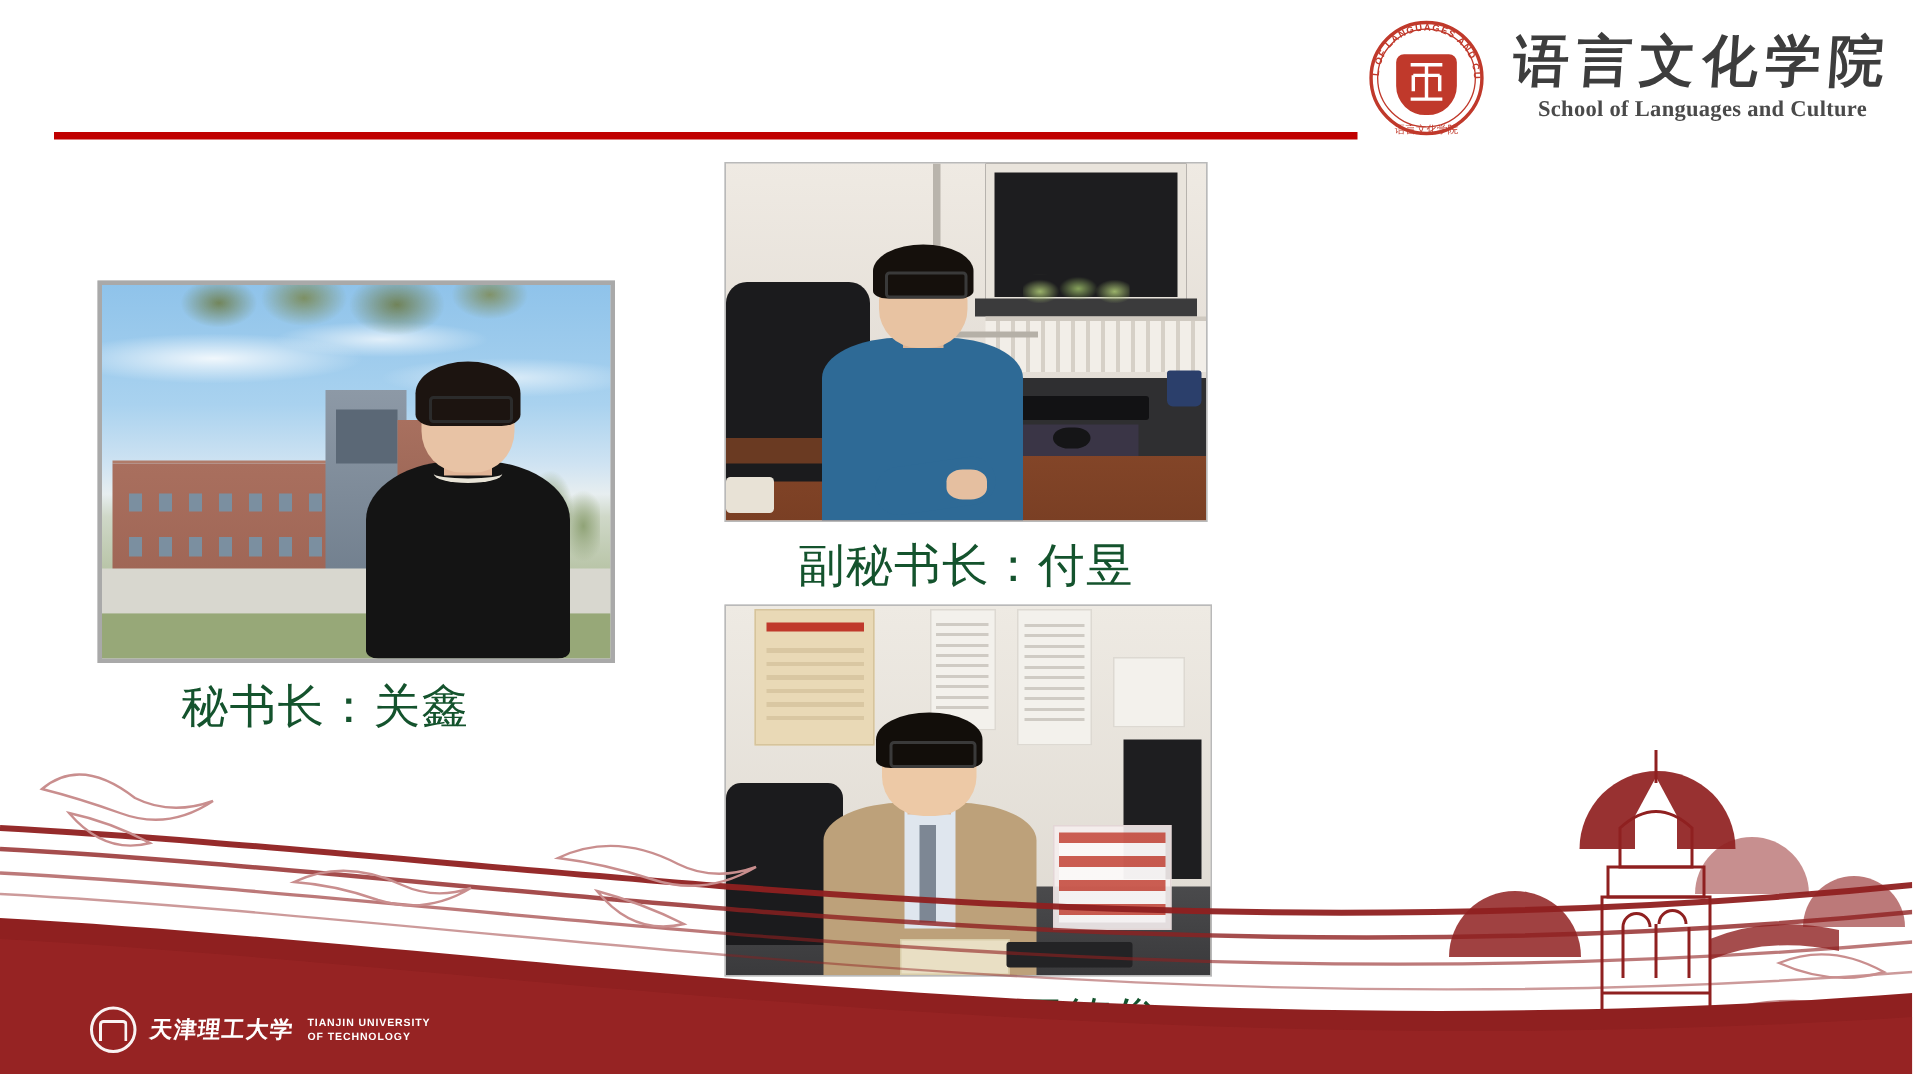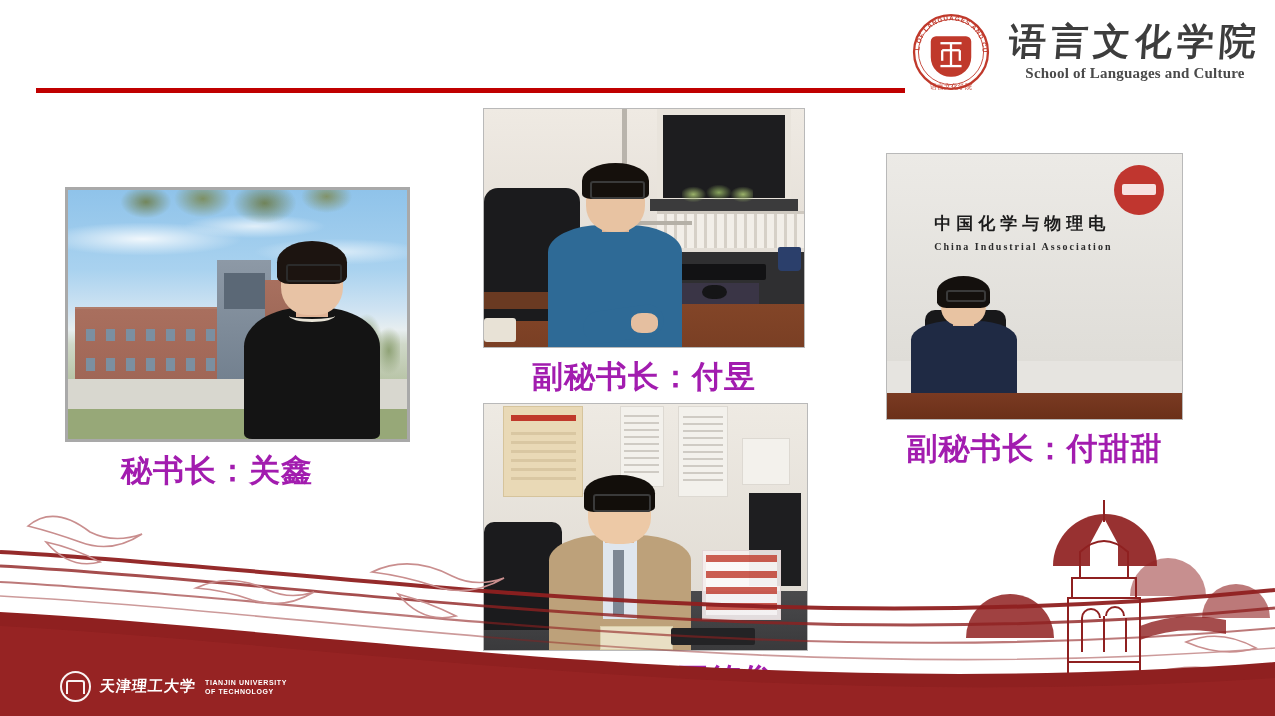--- a/index.html
+++ b/index.html
@@ -36,21 +36,21 @@
 
   
   .card{position:absolute;}
   .photo{
     position:relative;overflow:hidden;background:#cfcfcf;
   }
   .photo.framed{border:3px solid #a9a9a9;box-sizing:border-box;}
   .photo.plain{border:1px solid #b9b9b9;box-sizing:border-box;}
   .caption{
     font-family:"Liberation Serif",serif;
-    font-size:31px;font-weight:700;color:#a21caf;
+    font-size:31px;font-weight:400;color:#14532d;
     letter-spacing:1px;white-space:nowrap;text-align:center;
     margin-top:8px;
   }
 
   
   .p1{position:absolute;inset:0;
     background:
       linear-gradient(#8fc3ea 0%, #a9d2ef 32%, #cfe3f2 48%, #e7eef0 56%, #cfd8c8 62%, #b9c5a8 76%, #c9cfc2 100%);
   }
   .p1 .clouds{position:absolute;left:0;top:6%;width:100%;height:34%;
@@ -355,40 +355,20 @@
           <div class="d-glass"></div>
         </div>
         <div class="drawers"></div>
         <div class="book"></div>
         <div class="tools"></div>
       </div>
     </div>
     <div class="caption">副秘书长：王德俊</div>
   </div>
 
-  <div class="card" style="left:886px;top:153px;width:297px;">
-    <div class="photo plain" style="width:297px;height:267px;">
-      <div class="p3">
-        <div class="wall"></div>
-        <div class="logo"></div>
-        <div class="wall-cn">中国化学与物理电</div>
-        <div class="wall-en">China  Industrial  Association</div>
-        <div class="person">
-          <div class="c-chair"></div>
-          <div class="c-body"></div>
-          <div class="c-neck"></div>
-          <div class="c-head"></div>
-          <div class="c-hair"></div>
-          <div class="c-glass"></div>
-        </div>
-        <div class="table"></div>
-      </div>
-    </div>
-    <div class="caption">副秘书长：付甜甜</div>
-  </div>
 
   <div class="deco">
     <svg viewBox="0 0 1275 250" width="1275" height="250" preserveAspectRatio="none">
 
       <g>
         <path d="M1105,48 a52,52 0 0 1 52,52 h-104 a52,52 0 0 1 52,-52 z" fill="#8f2020" opacity=".92"></path>
         <path d="M1168,92 a38,38 0 0 1 38,38 h-76 a38,38 0 0 1 38,-38 z" fill="#8f2020" opacity=".5"></path>
         <path d="M1010,128 a44,44 0 0 1 44,44 h-88 a44,44 0 0 1 44,-44 z" fill="#8f2020" opacity=".85"></path>
         <path d="M1236,118 a34,34 0 0 1 34,34 h-68 a34,34 0 0 1 34,-34 z" fill="#8f2020" opacity=".6"></path>
         <path d="M1090,78 l14,-26 l14,26 v28 h-28 z" fill="#fff"></path>

